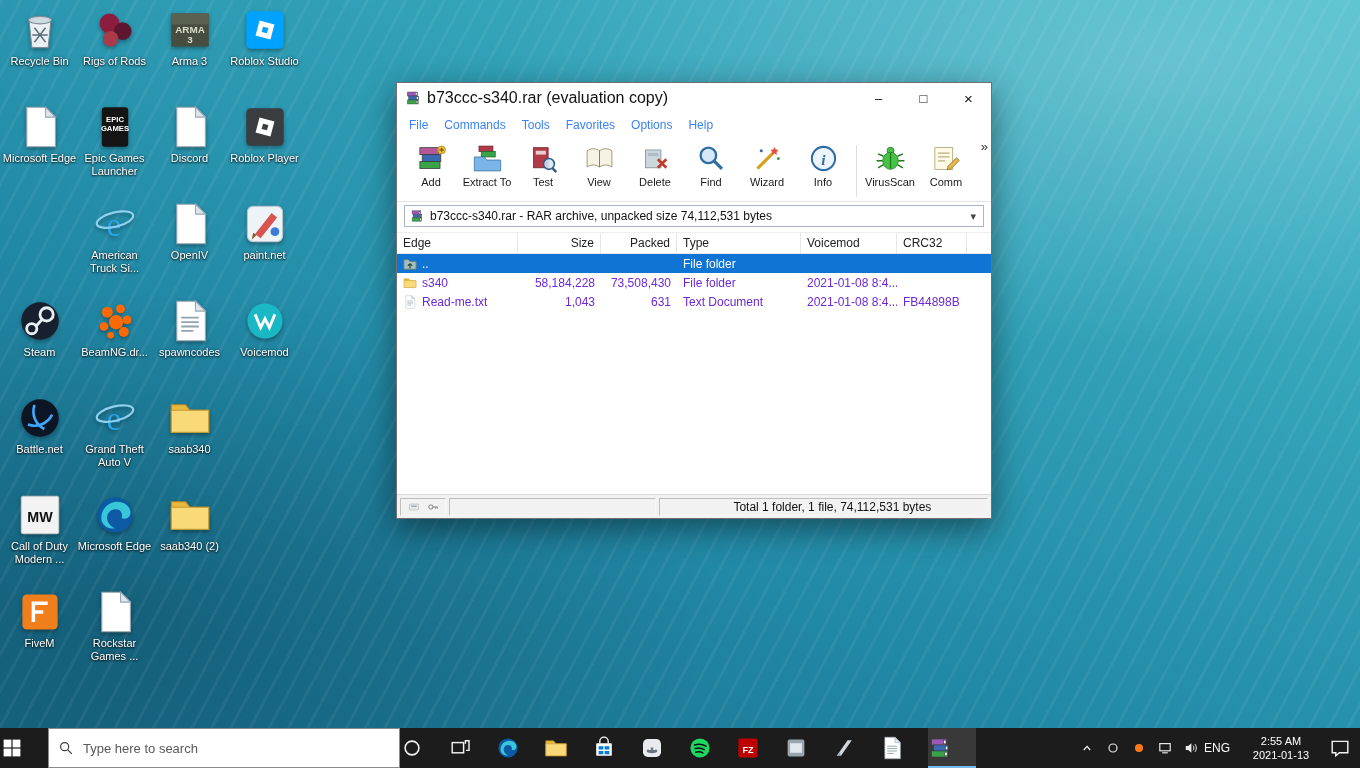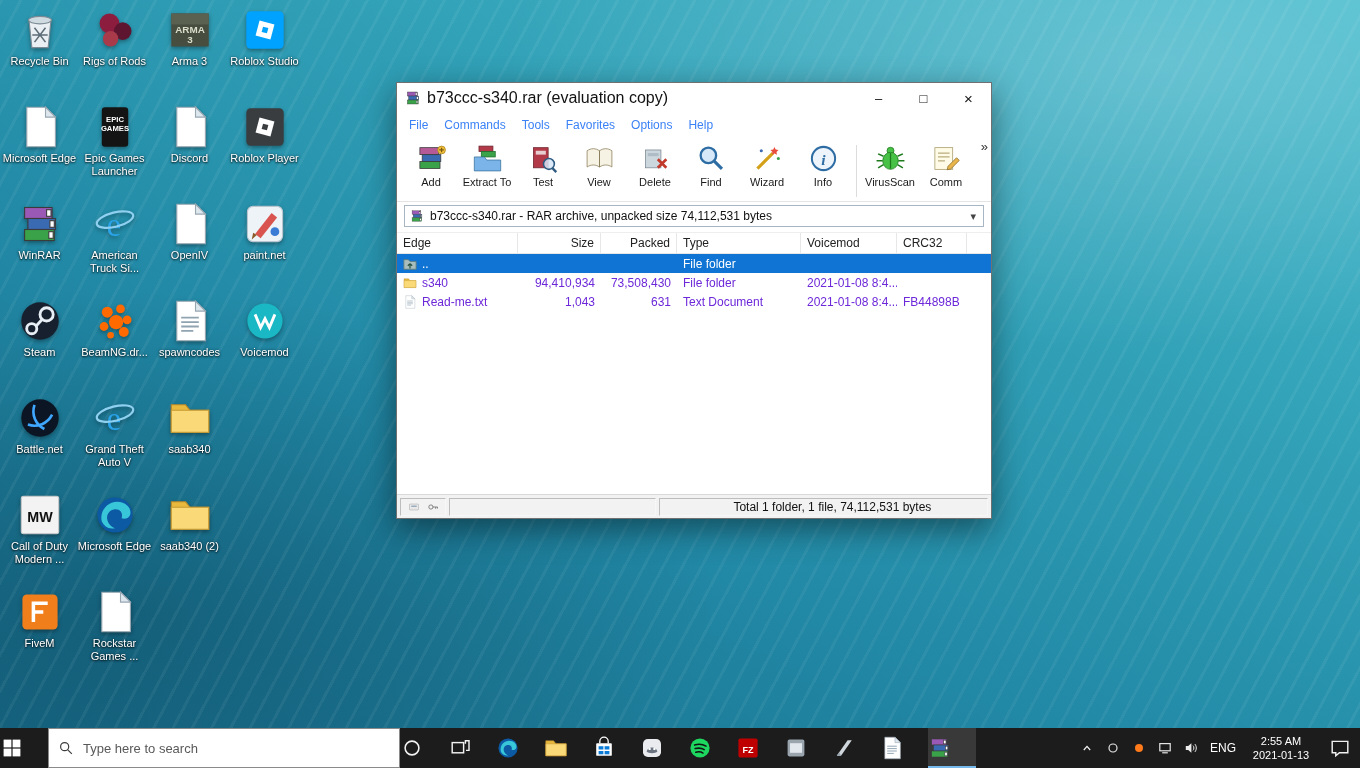--- a/index.html
+++ b/index.html
@@ -99,21 +99,21 @@
   }
   .search-art{ width:18px; height:18px; margin-right:8px; }
   .search-box input{
     border:none; outline:none; flex:1; font-size:13px; color:#333; background:transparent;
     font-family:"Liberation Sans", sans-serif;
   }
   .search-box input::placeholder{ color:#595959; opacity:1; }
   .tray{ margin-left:auto; display:flex; align-items:stretch; }
   .tray-btn{ width:26px; display:flex; align-items:center; justify-content:center; }
   .tray-art{ width:16px; height:16px; }
-  .lang{ width:38px; display:flex; align-items:center; justify-content:center; font-size:12px; }
+  .lang{ width:38px; display:flex; align-items:center; justify-content:flex-start; font-size:12px; }
   .clock{ width:78px; display:flex; flex-direction:column; align-items:center; justify-content:center; font-size:11px; line-height:14px; }
   .action{ width:40px; display:flex; align-items:center; justify-content:center; }
 </style>
 </head>
 <body>
 
 <div class="icon-grid">
     <div class="desk-icon" style="grid-column:1;grid-row:1">
       <span class="art desk-art">
         <svg viewBox="0 0 40 40">
@@ -125,35 +125,20 @@
       <span class="desk-label">Recycle Bin</span>
     </div>
     <div class="desk-icon" style="grid-column:1;grid-row:2">
       <span class="art desk-art">
         <svg viewBox="0 0 40 40">
           <path d="M8 2h17l9 9v27H8z" fill="#fff" stroke="#98a6b1"></path>
           <path d="M25 2v9h9z" fill="#dde7ed" stroke="#98a6b1"></path>
         </svg>
       </span>
       <span class="desk-label">Microsoft Edge</span>
-    </div>
-    <div class="desk-icon" style="grid-column:1;grid-row:3">
-      <span class="art desk-art">
-        <svg viewBox="0 0 40 40">
-          <g stroke="#3b3b3b" stroke-width="1">
-            <rect x="6" y="5" width="25" height="10" fill="#9b59b6"></rect>
-            <rect x="26" y="7" width="4" height="6" fill="#fff"></rect>
-            <rect x="9" y="15" width="25" height="10" fill="#3a6ab2"></rect>
-            <rect x="29" y="17" width="4" height="6" fill="#fff"></rect>
-            <rect x="6" y="25" width="27" height="10" fill="#3aa34a"></rect>
-            <rect x="28" y="27" width="4" height="6" fill="#fff"></rect>
-          </g>
-        </svg>
-      </span>
-      <span class="desk-label">WinRAR</span>
     </div>
     <div class="desk-icon" style="grid-column:1;grid-row:4">
       <span class="art desk-art">
         <svg viewBox="0 0 40 40">
           <circle cx="20" cy="20" r="17" fill="#17202e"></circle>
           <circle cx="26" cy="14" r="6" fill="none" stroke="#e8eef5" stroke-width="2.6"></circle>
           <circle cx="12.5" cy="27" r="4.6" fill="none" stroke="#e8eef5" stroke-width="2.6"></circle>
           <path d="M16.5 24.5L22.5 18" stroke="#e8eef5" stroke-width="2.6"></path>
         </svg>
       </span>
@@ -551,21 +536,21 @@
       <div class="lrow">
         <div class="cell c0">
           <span class="art row-art">
             <svg viewBox="0 0 40 40">
               <path d="M3 8h13l4 5h17v20H3z" fill="#e8b93c" stroke="#b8892a"></path>
               <path d="M3 13h34v20H3z" fill="#f9d978" stroke="#c79b35"></path>
             </svg>
           </span>
           <span>s340</span>
         </div>
-        <div class="cell c1">94,410,934</div>
+        <div class="cell c1">58,184,228</div>
         <div class="cell c2">73,508,430</div>
         <div class="cell c3">File folder</div>
         <div class="cell c4">2021-01-08 8:4...</div>
         <div class="cell c5"></div>
       </div>
       <div class="lrow">
         <div class="cell c0">
           <span class="art row-art">
             <svg viewBox="0 0 40 40">
               <path d="M8 2h17l9 9v27H8z" fill="#fff" stroke="#98a6b1"></path>

